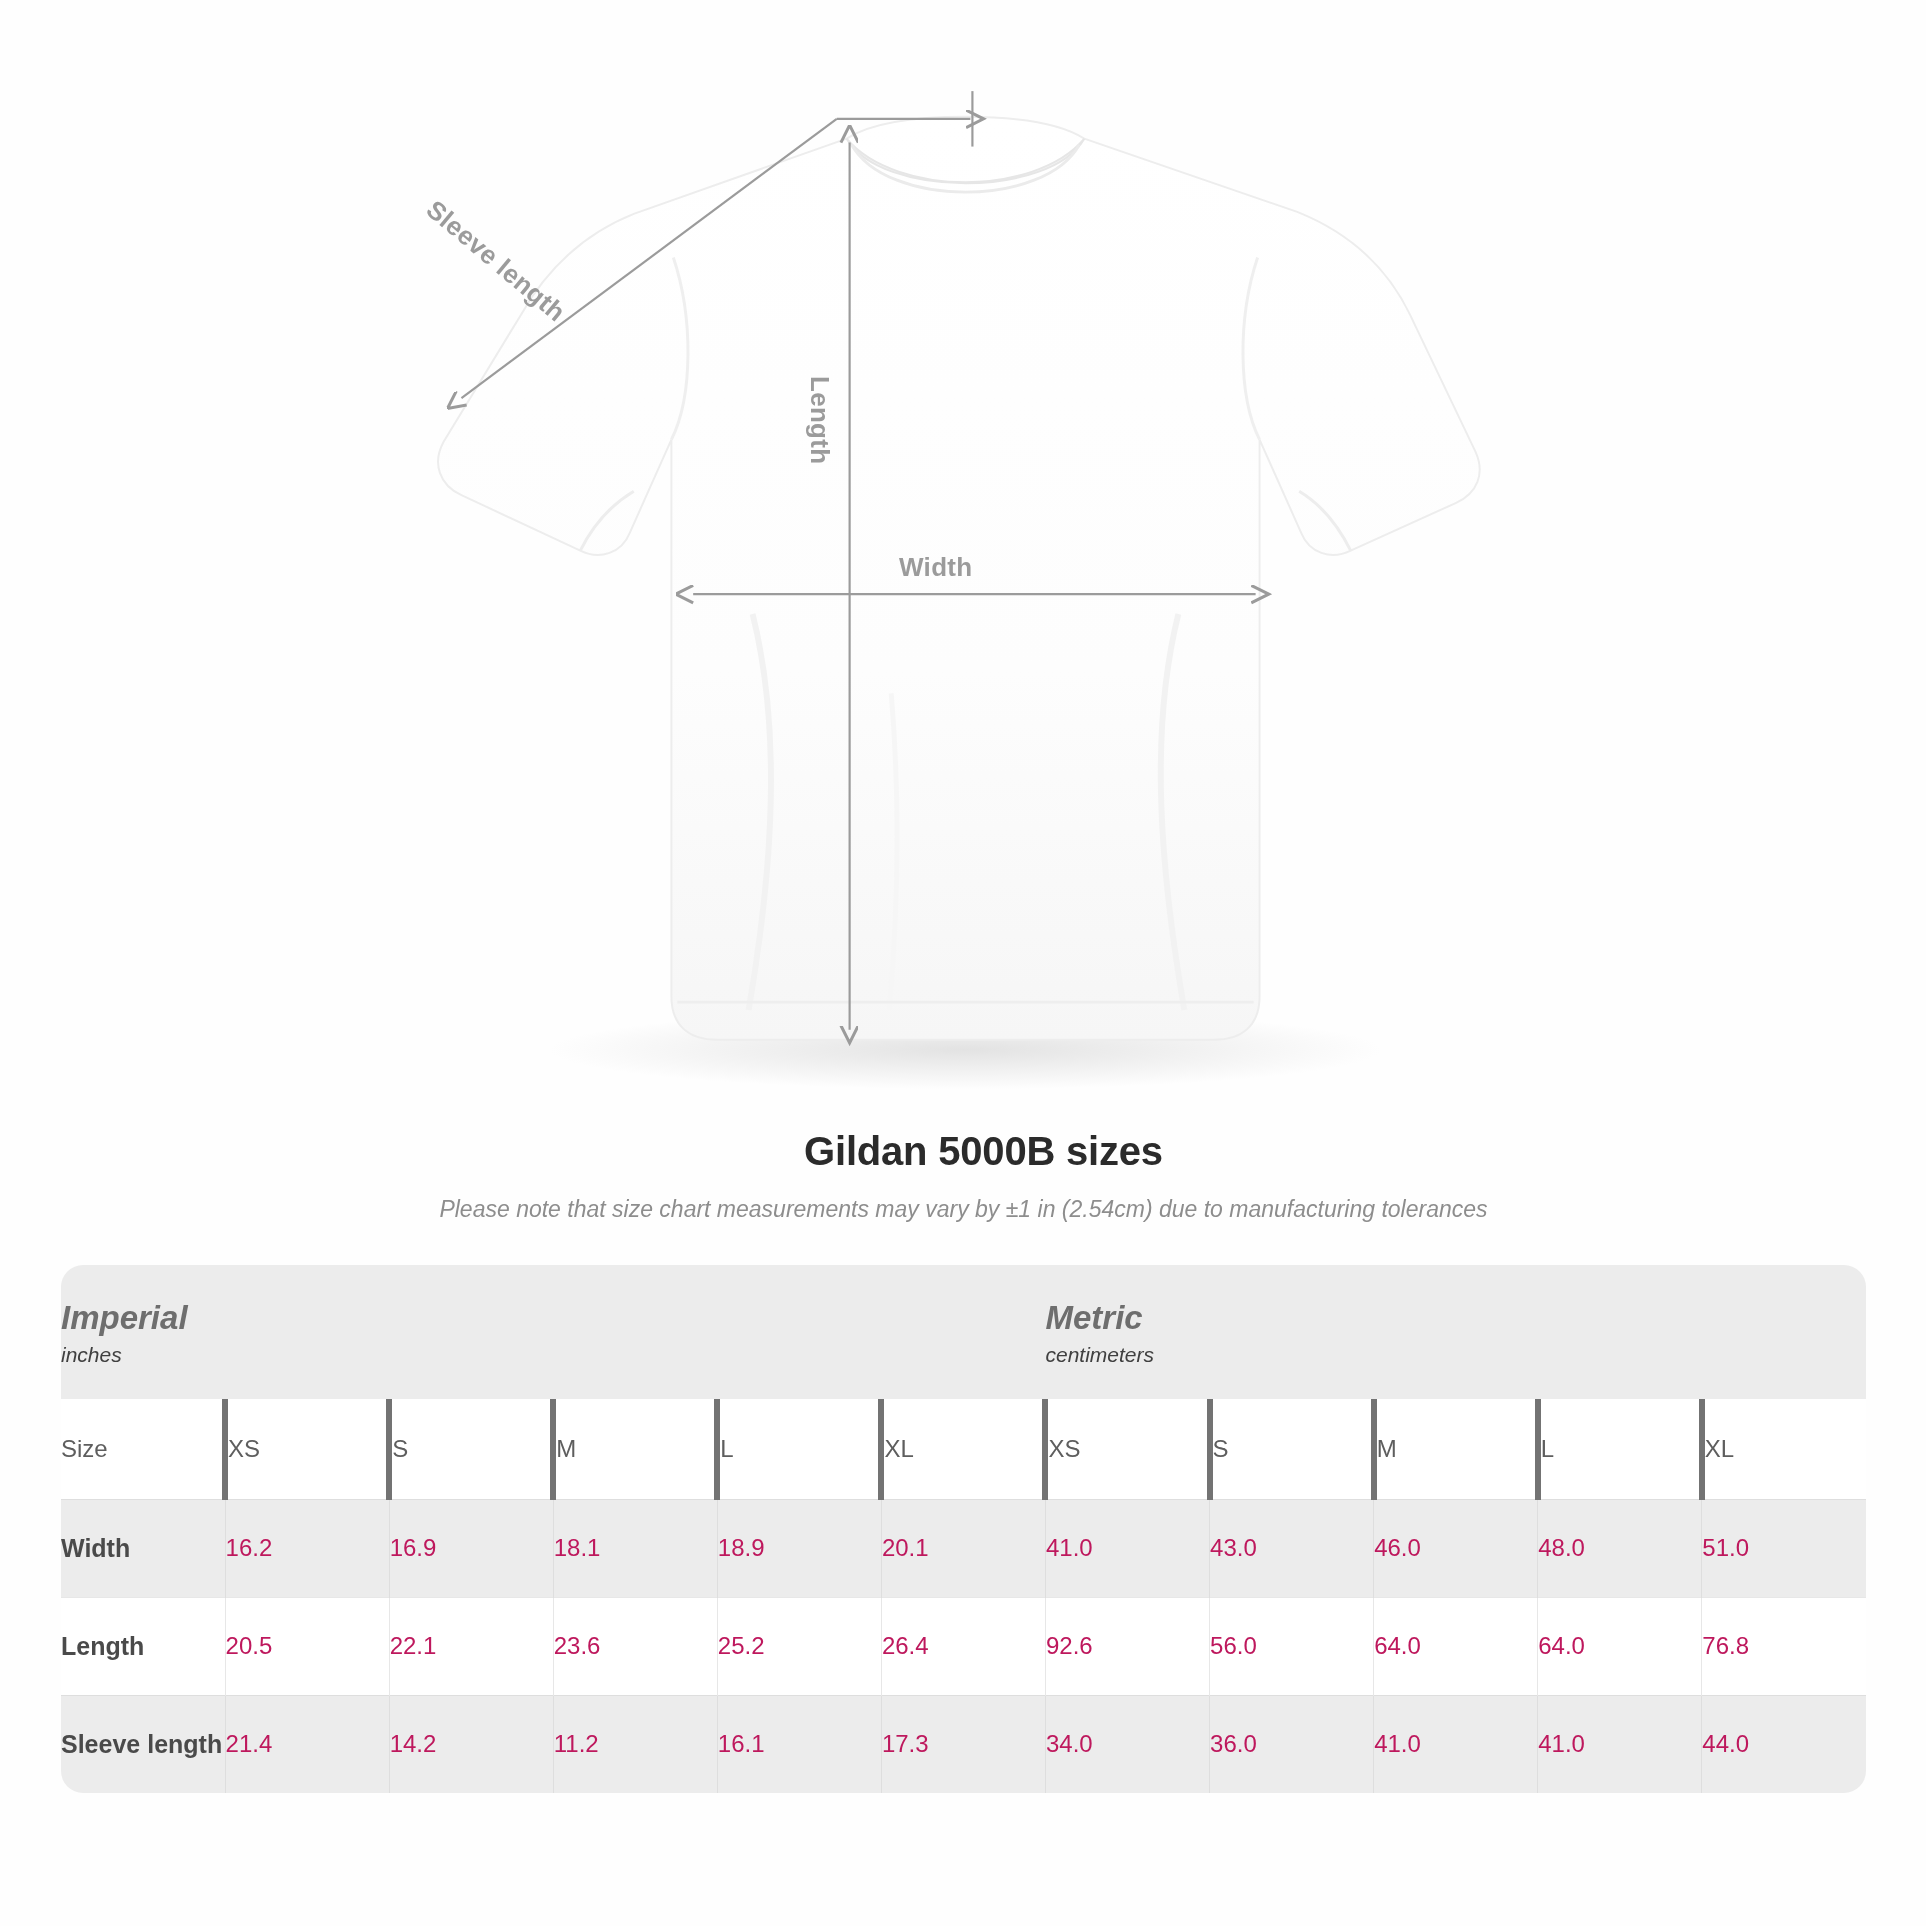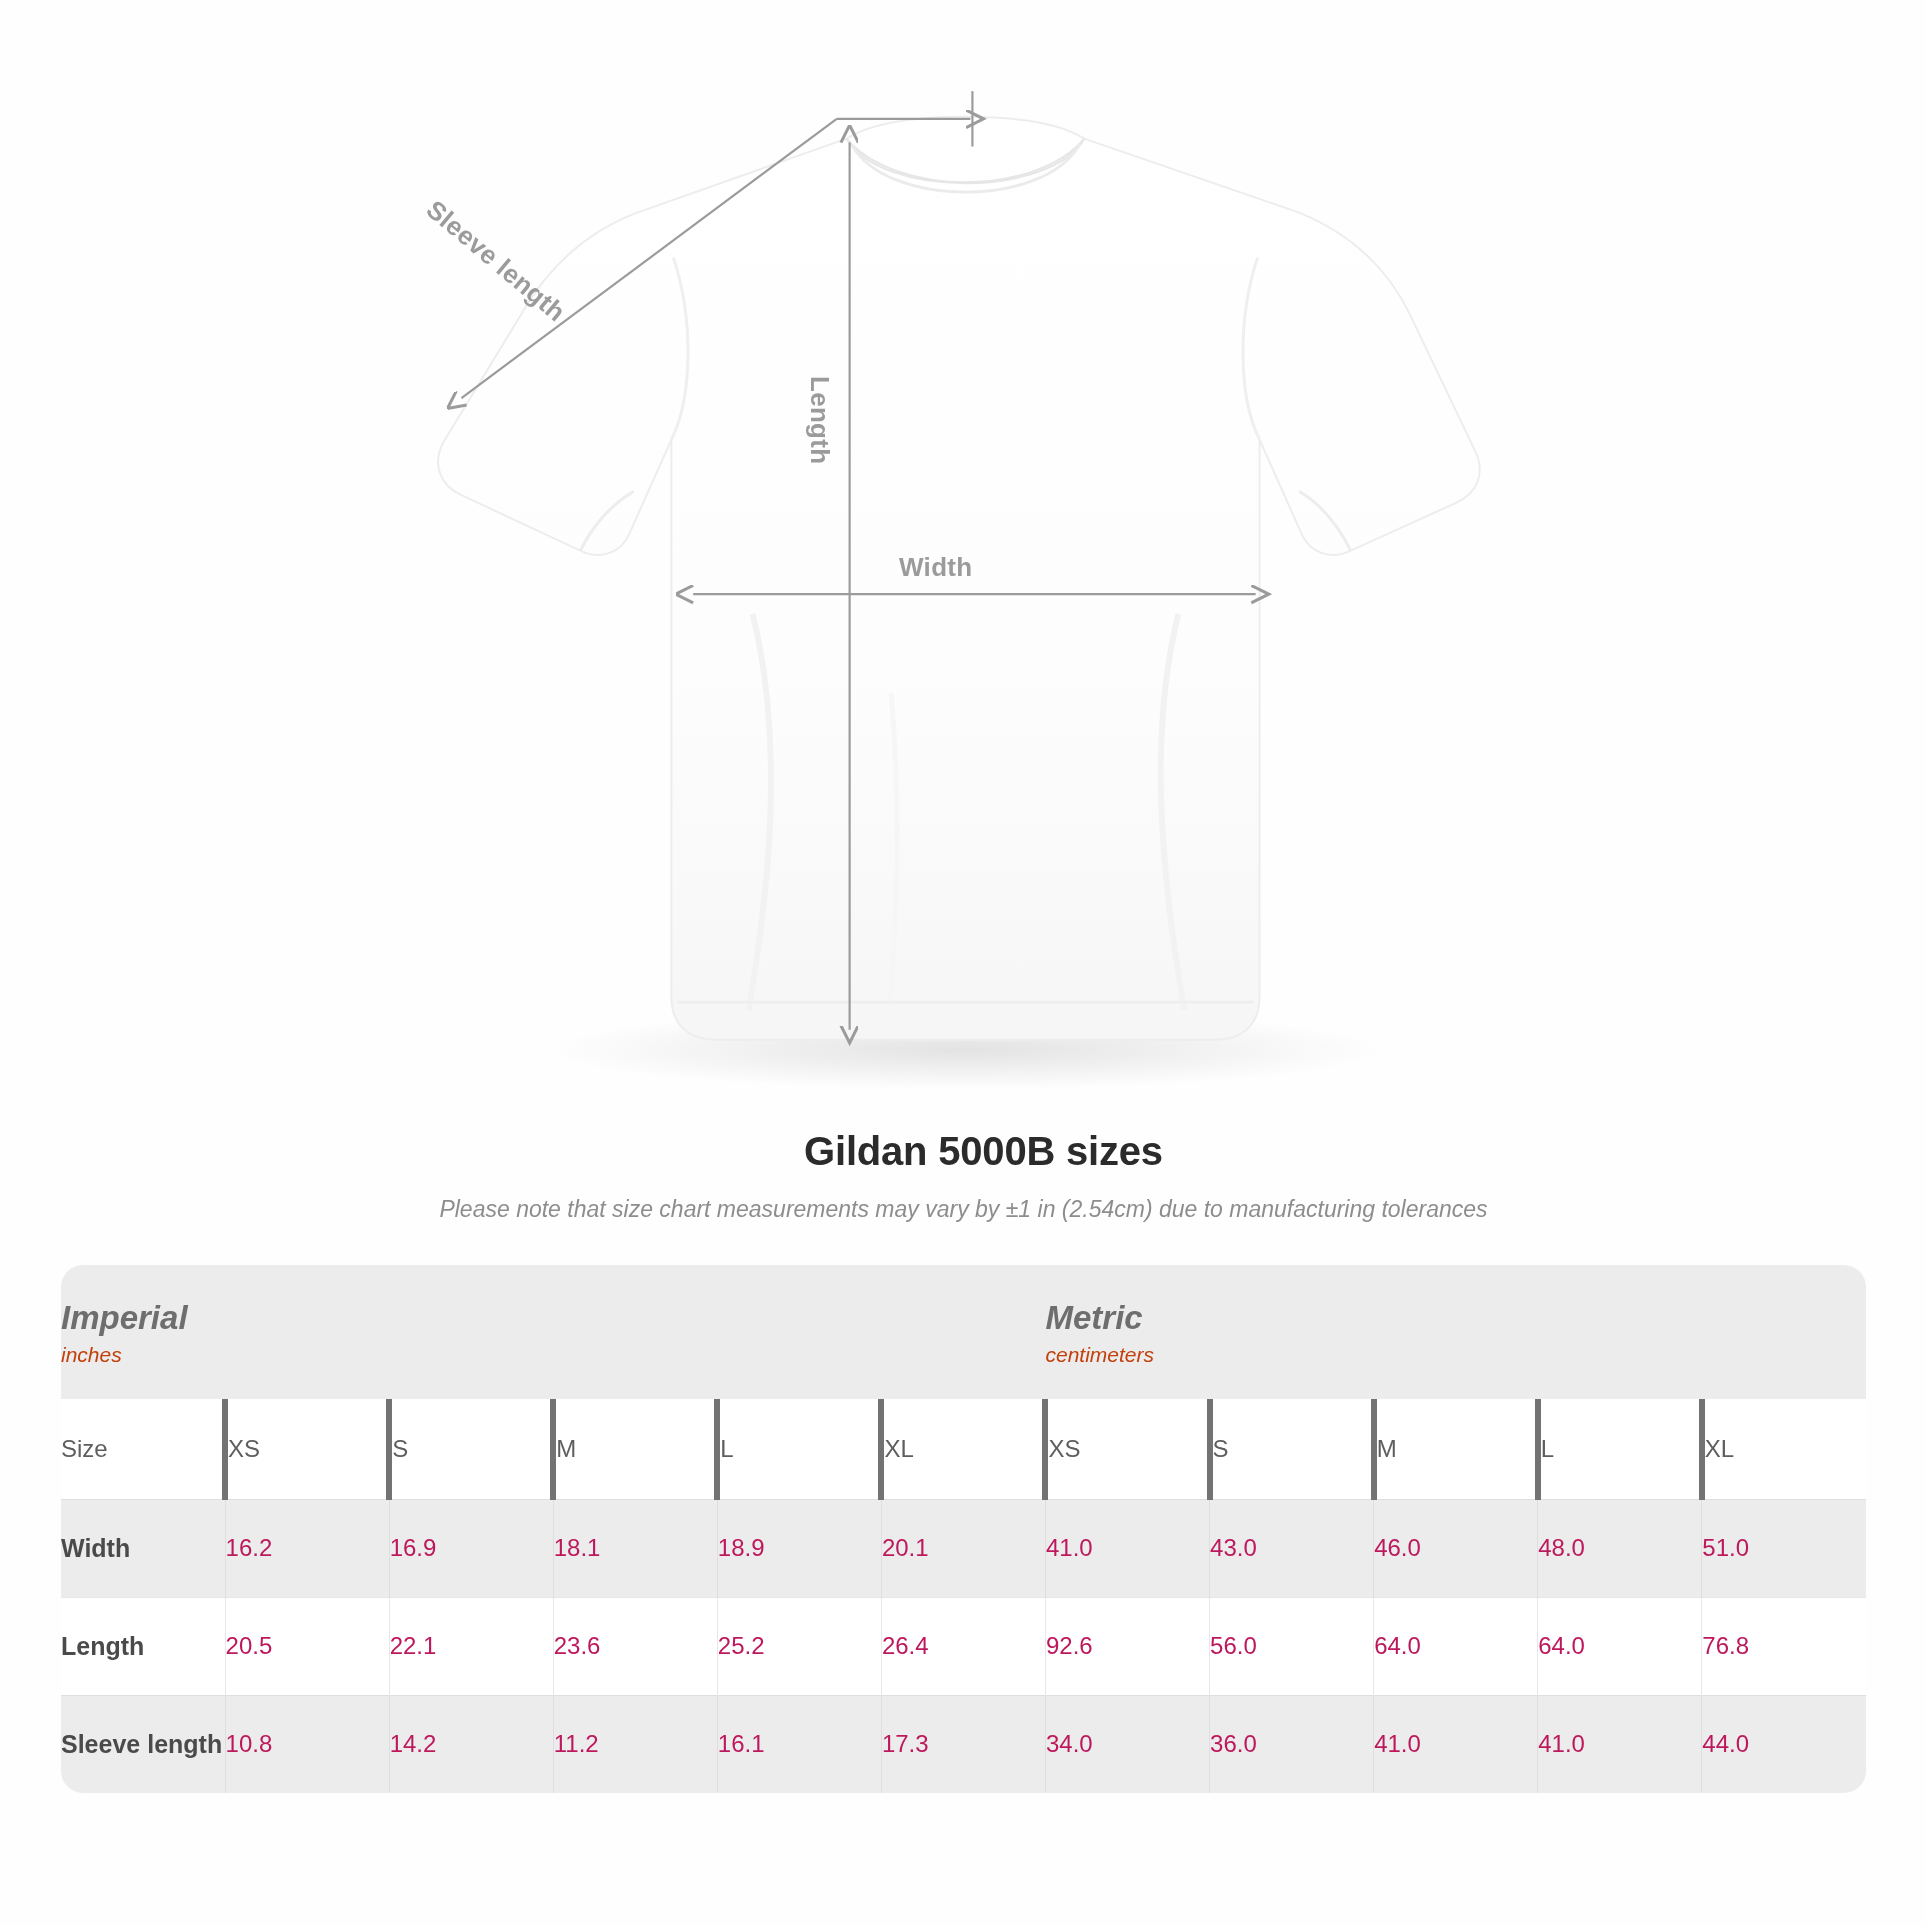--- a/index.html
+++ b/index.html
@@ -105,21 +105,21 @@
   .unit-name {
     font-size: 33px;
     font-weight: bold;
     font-style: italic;
     color: #6e6e6e;
     line-height: 1.15;
   }
   .unit-sub {
     font-size: 21px;
     font-style: italic;
-    color: #c2410c;
+    color: #404040;
     margin-top: 6px;
   }
   .header-row td {
     background: #ffffff;
     padding: 36px 0;
     font-size: 24px;
     font-weight: bold;
     color: #5e5e5e;
     border-right: 6px solid #737373;
   }
@@ -281,21 +281,21 @@
           <td>26.4</td>
           <td>92.6</td>
           <td>56.0</td>
           <td>64.0</td>
           <td>64.0</td>
           <td>76.8</td>
         </tr>
 
         <tr class="data-row shade">
           <td class="row-label">Sleeve length</td>
-          <td>10.8</td>
+          <td>21.4</td>
           <td>14.2</td>
           <td>11.2</td>
           <td>16.1</td>
           <td>17.3</td>
           <td>34.0</td>
           <td>36.0</td>
           <td>41.0</td>
           <td>41.0</td>
           <td>44.0</td>
         </tr>

